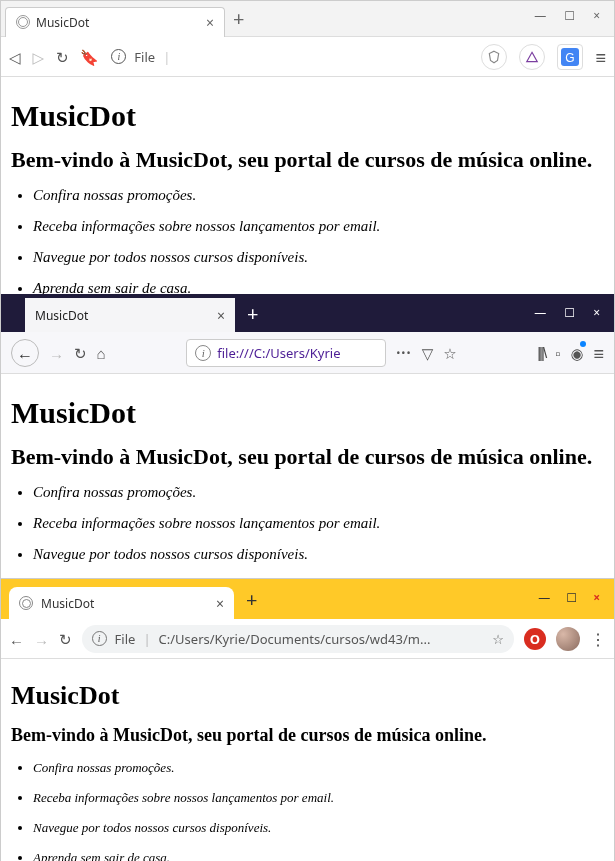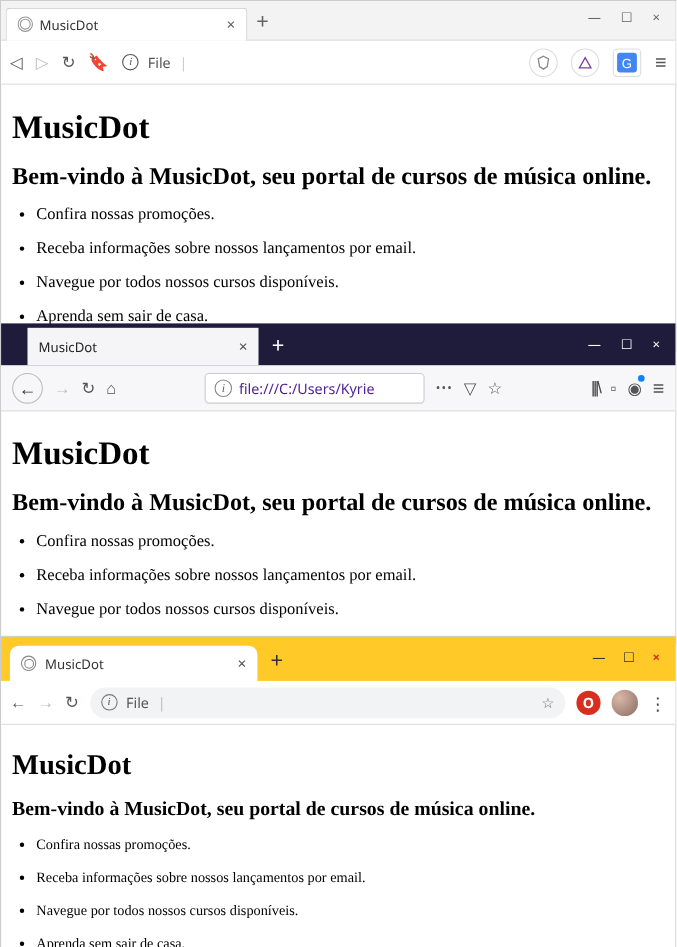--- a/index.html
+++ b/index.html
@@ -70,21 +70,21 @@
   .menu-ic { font-size:18px; color:#555; }
 
   .page {
     padding: 8px 10px;
     font-family: "Times New Roman", serif;
     color:#000;
   }
   .page h1 { font-size:30px; margin:14px 0; font-weight:bold; }
   .page h2 { font-size:22px; margin:0 0; font-weight:bold; }
   .page ul { margin:8px 0 8px 22px; padding:0; }
-  .page li { font-size:15px; margin:14px 0; }
+  .page li { font-size:15px; margin:14px 0;font-style:italic; }
 
   
   .b2 { border-top:none; }
   .b2-tabstrip {
     display:flex; align-items:center; height:38px;
     background:#1f1b3a;
     position:relative;
   }
   .b2-tab {
     display:flex; align-items:center; gap:8px;
@@ -269,20 +269,21 @@
     </div>
   </div>
   <div class="b3-toolbar">
     <span class="ic">←</span>
     <span class="ic dim">→</span>
     <span class="ic">↻</span>
     <div class="b3-url">
       <span class="info">i</span>
       <span class="file">File</span>
       <span class="sep">|</span>
+      <span>C:/Users/Kyrie/Documents/cursos/wd43/m...</span>
       <span class="star">☆</span>
     </div>
     <div class="opera">O</div>
     <div class="avatar"></div>
     <span class="dots">⋮</span>
   </div>
   <div class="page page3">
     <h1>MusicDot</h1>
     <h2>Bem-vindo à MusicDot, seu portal de cursos de música online.</h2>
     <ul>

